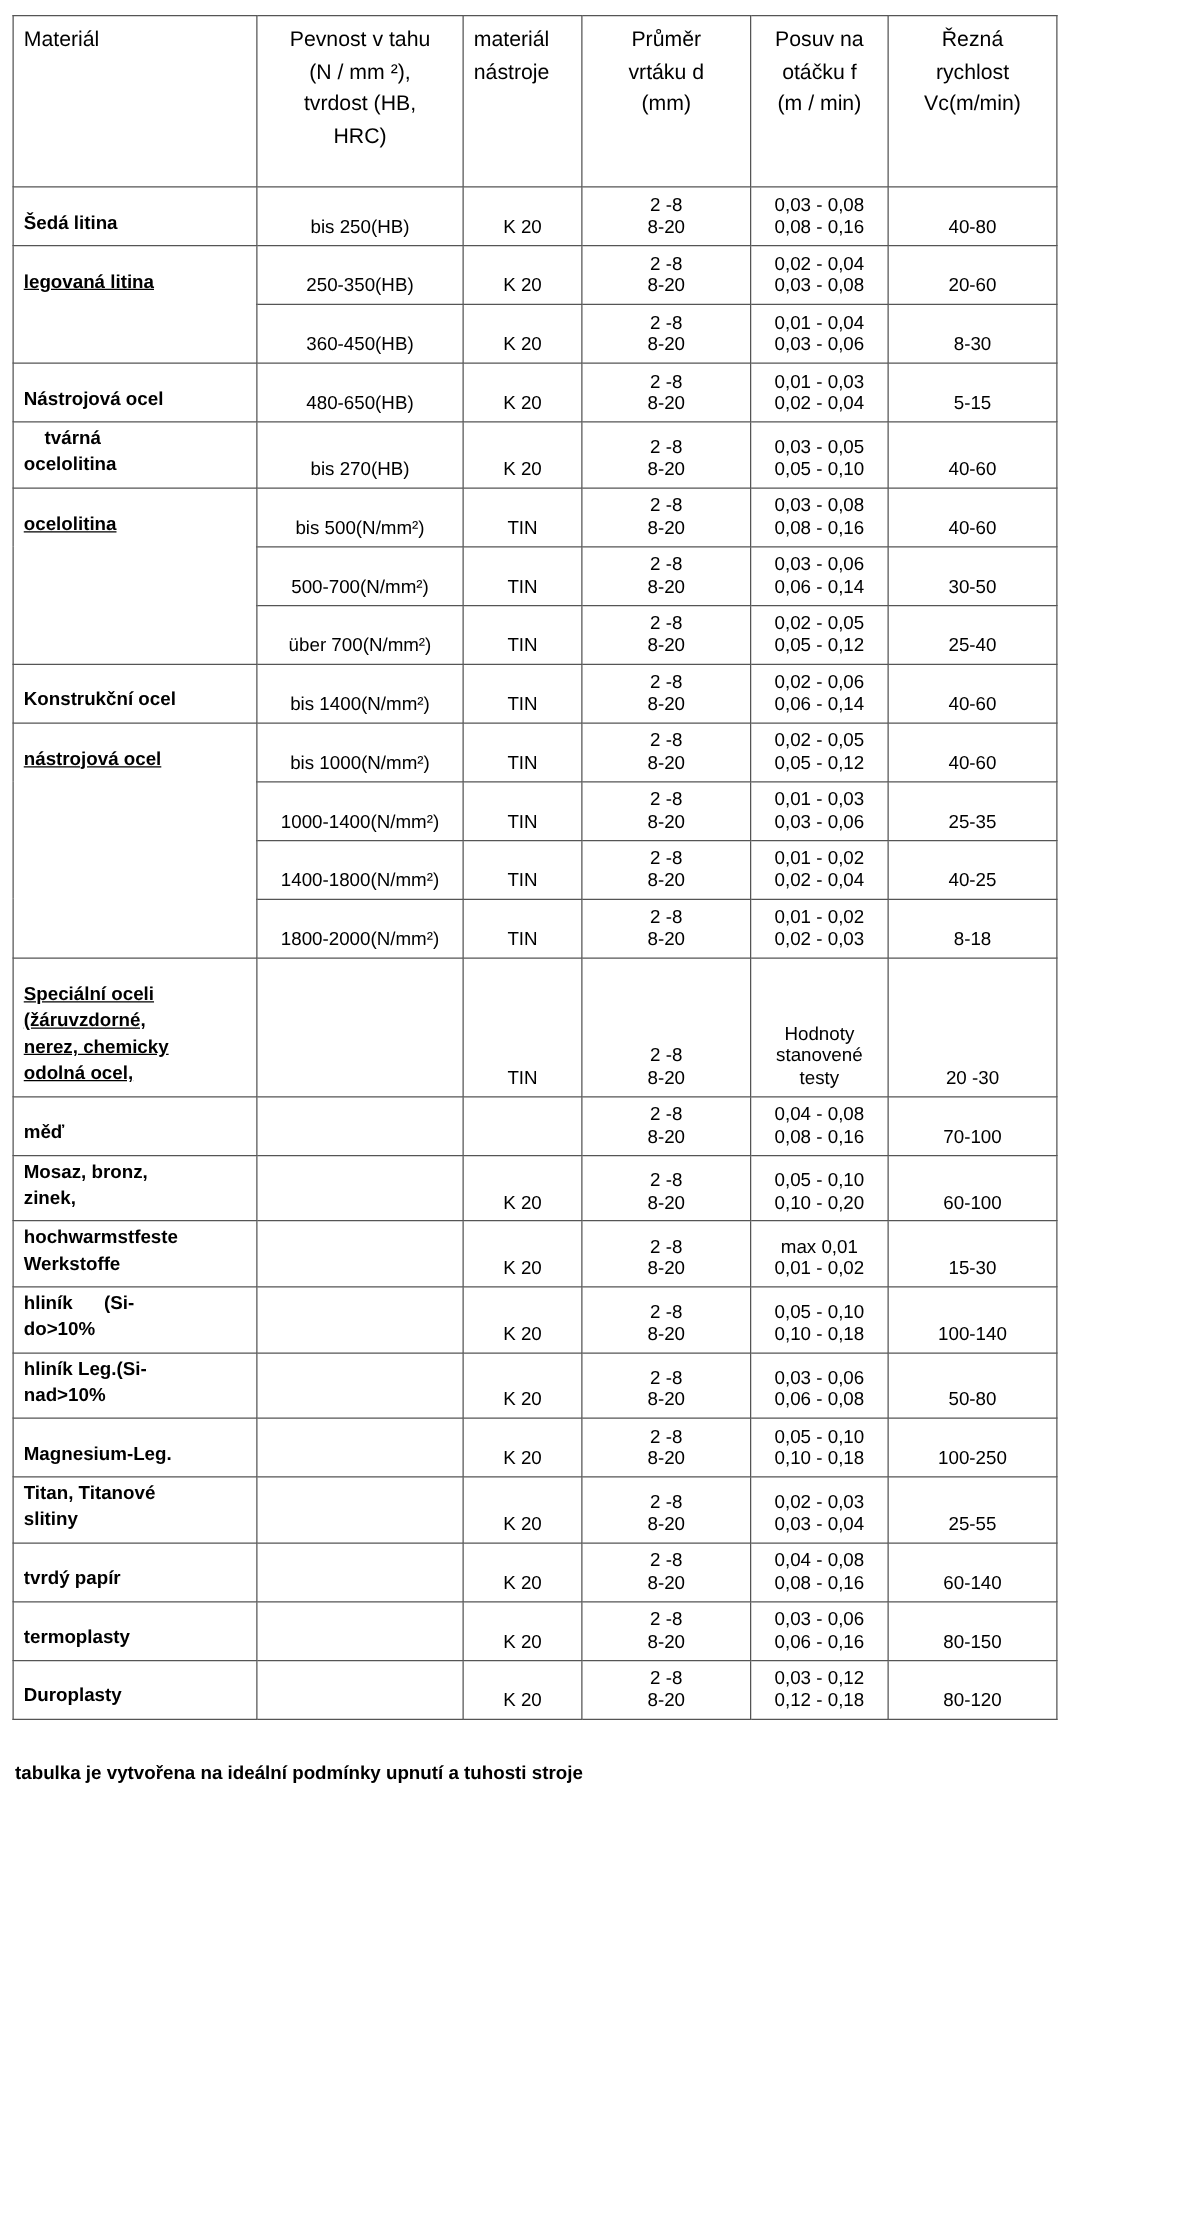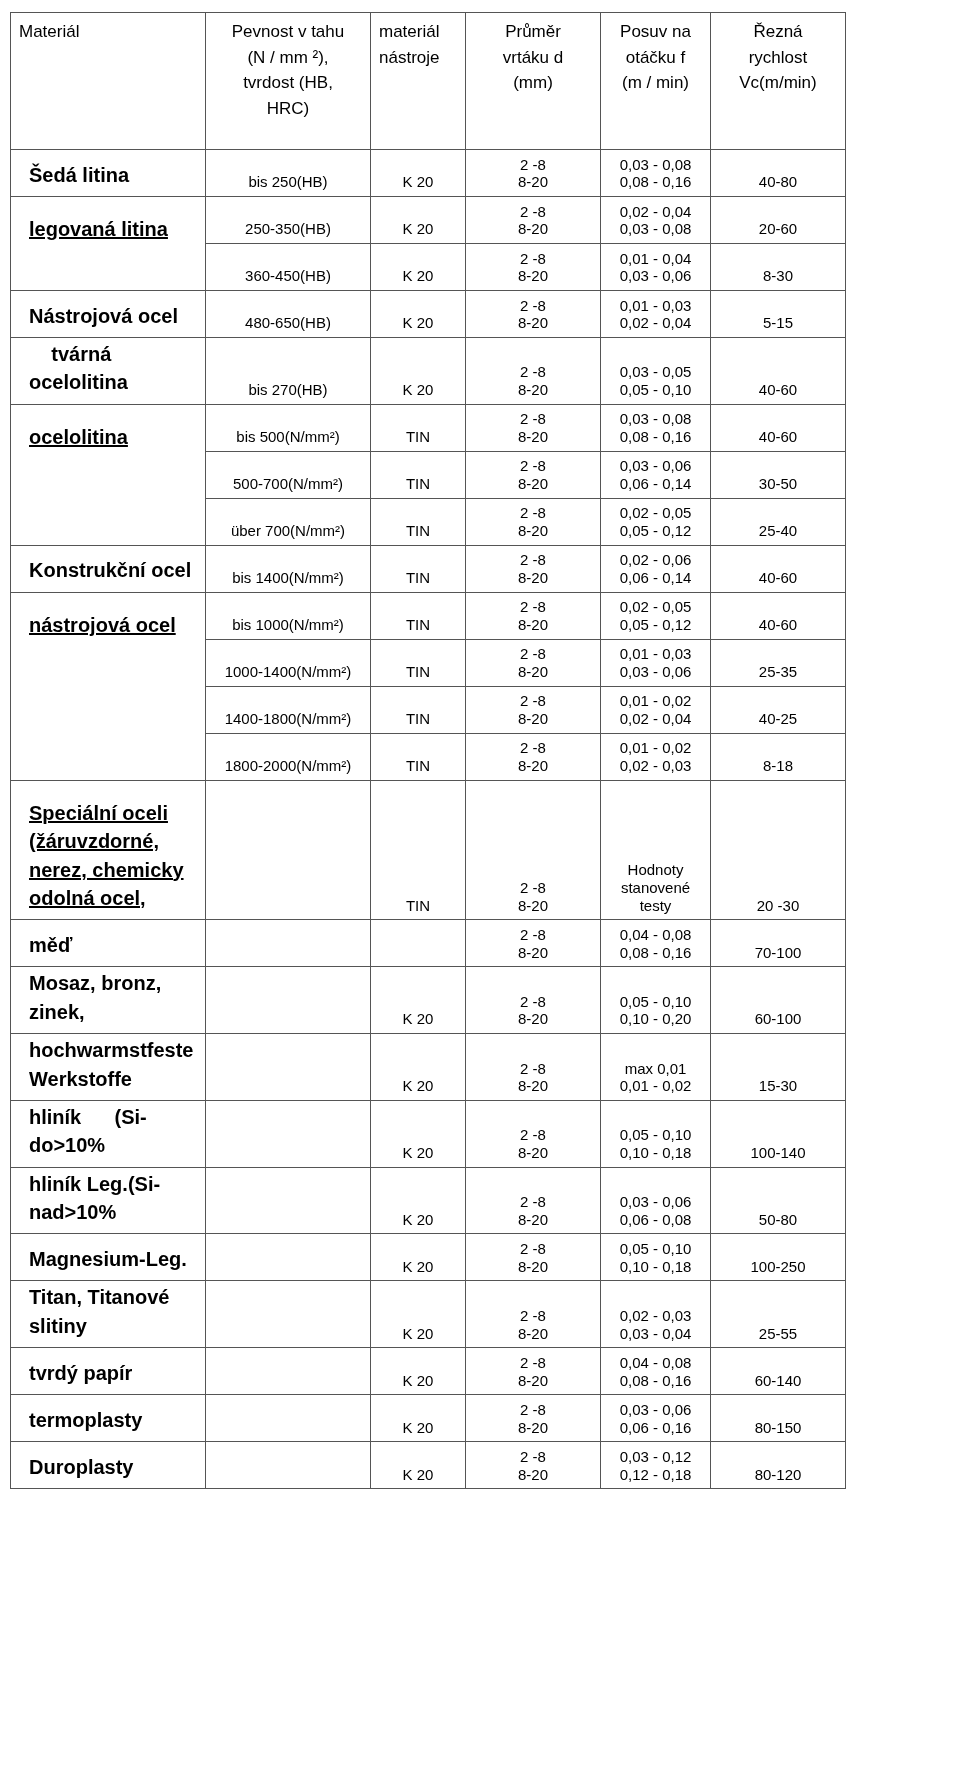--- a/index.html
+++ b/index.html
@@ -41,23 +41,23 @@
     vertical-align: bottom;
     font-size: 15px;
     line-height: 1.18;
     padding: 2px 4px 5px;
     white-space: pre-line;
   }
   td.mat {
     text-align: left;
     vertical-align: bottom;
     font-weight: bold;
-    font-size: 20px;
+    font-size: 15px;
     line-height: 1.42;
-    padding: 2px 6px 7px 18px;
+    padding: 2px 6px 7px 8px;
     white-space: pre-line;
   }
   td.mat.top { vertical-align: top; padding-top: 18px; text-decoration: underline; }
   .footnote {
     font-weight: bold;
     font-size: 15px;
     margin: 34px 0 0 2px;
   }
 </style>
 </head>
@@ -336,14 +336,15 @@
           <td class="val">K 20</td>
           <td class="val">2 -8
 8-20</td>
           <td class="val">0,03 - 0,12
 0,12 - 0,18</td>
           <td class="val">80-120</td>
         </tr>
       </tbody>
   </table>
 
+  <p class="footnote">tabulka je vytvořena na ideální podmínky upnutí a tuhosti stroje</p>
 
 </div>
 
 </body></html>

